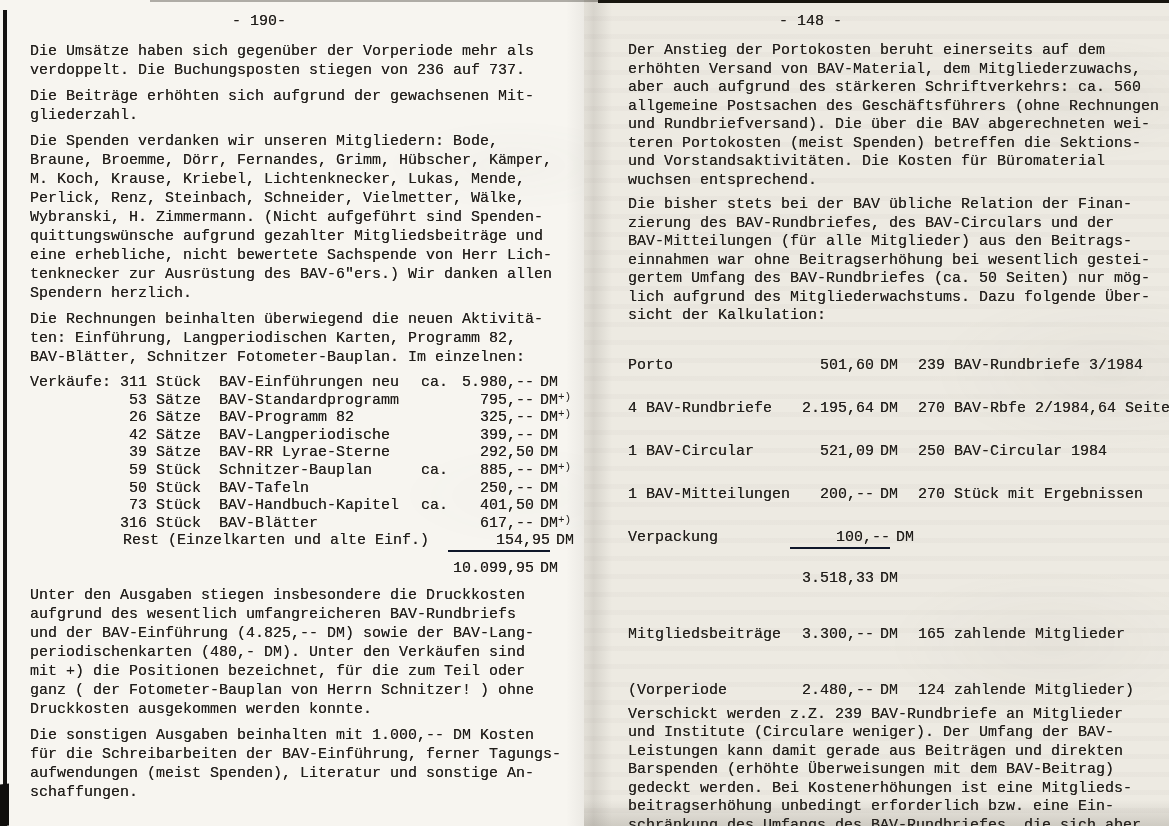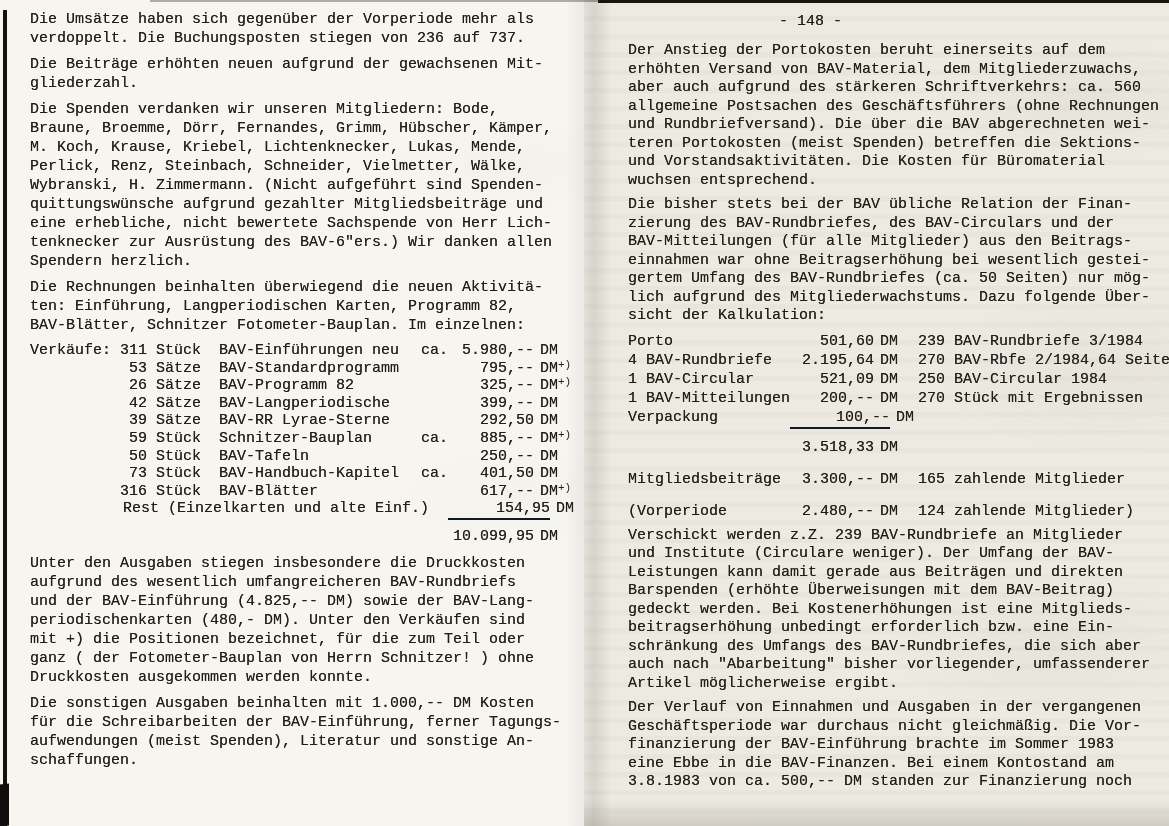--- a/index.html
+++ b/index.html
@@ -25,21 +25,21 @@
   .c-unit{width:54px;padding-left:9px;}
   .c-item{width:195px;padding-left:9px;}
   .c-ca{width:34px;text-align:right;}
   .c-amt{width:86px;text-align:right;}
   .c-cur{padding-left:6px;}
   .c-rest{width:325px;padding-left:9px;}
   .s-total{margin-top:7px;line-height:20px;}
 
   
   .c-row{line-height:19px;}
-  .k-lab{width:162px;}
+  .k-lab{width:162px;margin-top:24px;}
   .k-amt{width:84px;text-align:right;}
   .k-cur{padding-left:6px;}
   .k-note{padding-left:20px;}
   .c-subtotal{margin-top:9px;}
   .c-member{margin-top:13px;}
   .c-table{margin:4px 0 10px 0;}
   .u{border-bottom:2px solid #0f172a;padding-left:16px;}
 
   sup{font-size:11px;line-height:0;vertical-align:4px;text-shadow:none;}
 
@@ -64,23 +64,24 @@
            radial-gradient(200px 70px at 88% 20%,rgba(115,108,96,.10),transparent 70%),
            radial-gradient(200px 80px at 90% 60%,rgba(115,108,96,.08),transparent 70%);}
 </style>
 </head>
 <body>
 
 <div id="screen">
 
   <div class="page" id="page-left">
     <div class="bleed-left"></div>
+    <div class="tw pageno">- 190-</div>
     <div class="tw para">Die Umsätze haben sich gegenüber der Vorperiode mehr als
 verdoppelt. Die Buchungsposten stiegen von 236 auf 737.</div>
-    <div class="tw para">Die Beiträge erhöhten neuen aufgrund der gewachsenen Mit-
+    <div class="tw para">Die Beiträge erhöhten sich aufgrund der gewachsenen Mit-
 gliederzahl.</div>
     <div class="tw para">Die Spenden verdanken wir unseren Mitgliedern: Bode,
 Braune, Broemme, Dörr, Fernandes, Grimm, Hübscher, Kämper,
 M. Koch, Krause, Kriebel, Lichtenknecker, Lukas, Mende,
 Perlick, Renz, Steinbach, Schneider, Vielmetter, Wälke,
 Wybranski, H. Zimmermann. (Nicht aufgeführt sind Spenden-
 quittungswünsche aufgrund gezahlter Mitgliedsbeiträge und
 eine erhebliche, nicht bewertete Sachspende von Herr Lich-
 tenknecker zur Ausrüstung des BAV-6"ers.) Wir danken allen
 Spendern herzlich.</div>

